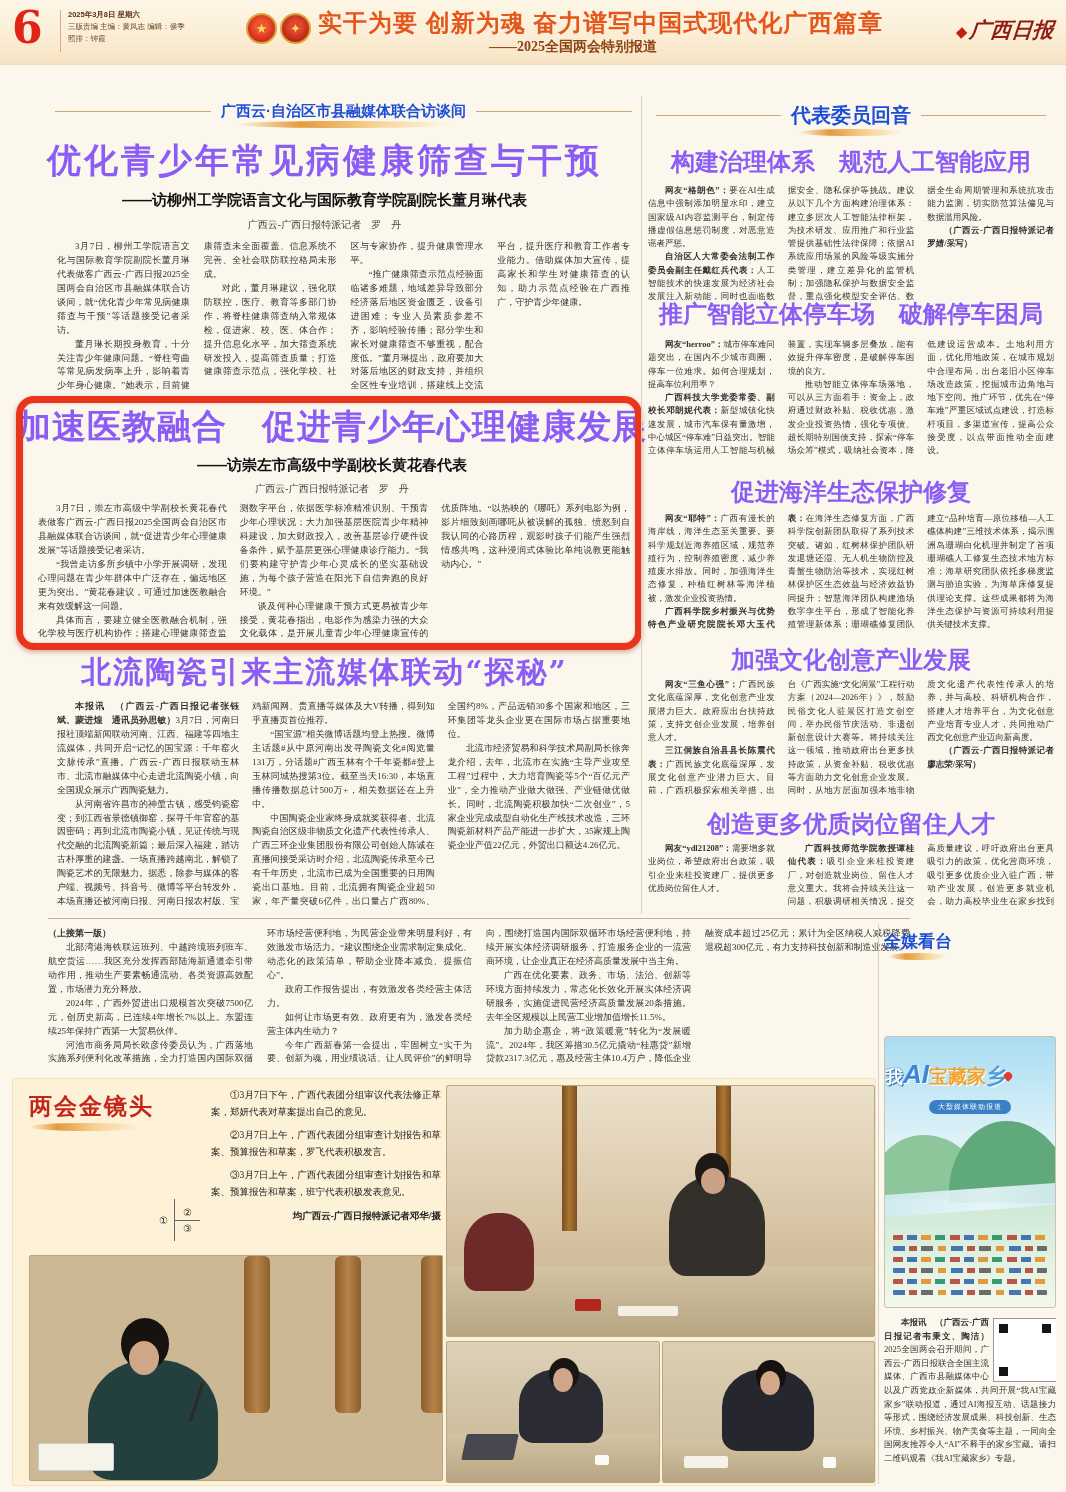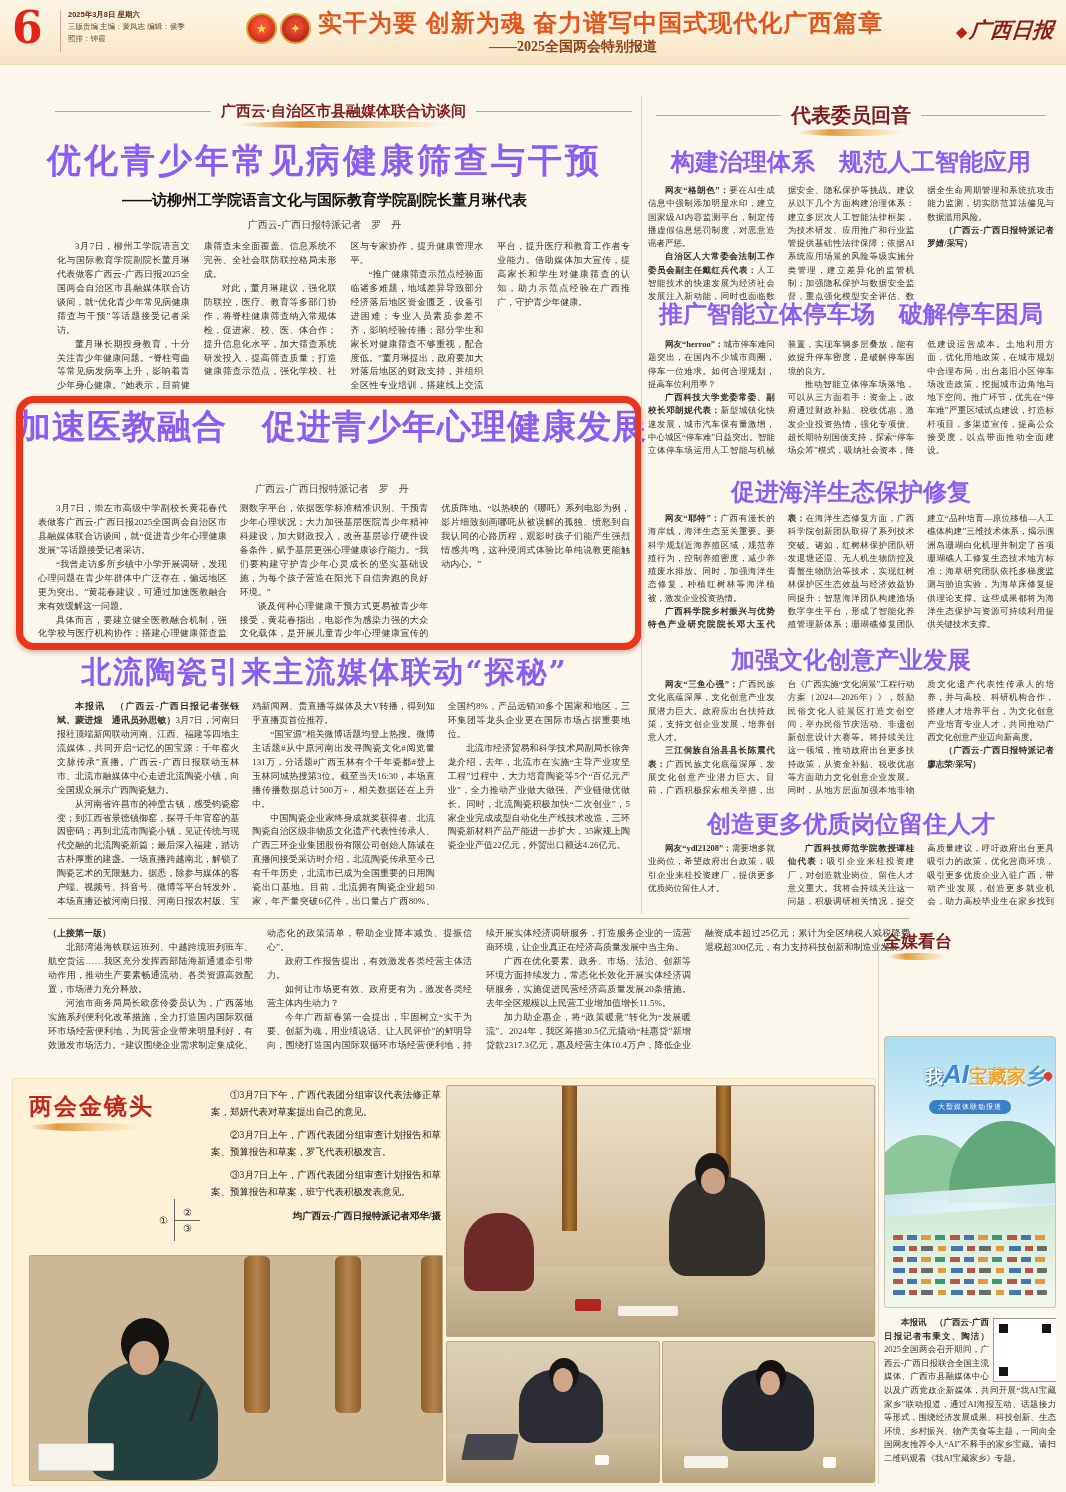--- a/index.html
+++ b/index.html
@@ -20,21 +20,21 @@
           font-weight:bold;font-size:24px;letter-spacing:1px;color:#e4561a;
           text-shadow:0 1px 0 #fff3;white-space:nowrap;}
   .slogan-sub{position:absolute;left:318px;top:38px;width:510px;text-align:center;
           font:bold 14px "Liberation Serif",serif;color:#8d4417;}
   .masthead{position:absolute;right:12px;top:16px;font:bold italic 21px "DejaVu Serif",serif;
           color:#8e1d12;transform:skewX(-5deg);}
   .masthead .dia{color:#c01f12;font-style:normal;font-size:15px;margin-right:2px;}
   
   .badge-wrap{position:absolute;display:flex;align-items:center;gap:10px;}
   .badge-wrap .ln{flex:1;height:1px;background:#c9a873;}
-  .badge-txt{position:relative;display:inline-block;color:#7f1d1d;font-weight:bold;white-space:nowrap;}
+  .badge-txt{position:relative;display:inline-block;color:#1d4ed8;font-weight:bold;white-space:nowrap;}
   .badge-txt::after{content:"";position:absolute;left:6%;right:6%;bottom:-7px;height:7px;border-radius:50%;
           background:linear-gradient(90deg,transparent,#e59a3c 30%,#f6d396 65%,transparent);}
   
   .abs{position:absolute;}
   .h-serif{font-family:"DejaVu Serif","Liberation Serif",serif;font-weight:bold;color:#8b5cf6;text-align:center;}
   .subhead{font-weight:bold;font-size:15px;color:#111;text-align:center;}
   .byline{font-size:10px;color:#444;text-align:center;}
   .cols{column-fill:auto;overflow:hidden;font-family:"Liberation Serif",serif;
         font-size:9px;line-height:1.55;color:#333;text-align:justify;}
   .cols p{margin:0;text-indent:2em;}
@@ -50,21 +50,21 @@
   .vrule{position:absolute;width:1px;background:#d9d0bd;}
   
   .strip{border-top:1px solid #bfb49c;padding-top:8px;margin-left:36px;}
   
   .mw-hl{font-family:"DejaVu Serif",serif;font-weight:bold;font-size:19px;color:#111;text-align:center;line-height:1.45;}
   .poster{position:absolute;overflow:hidden;border:1px solid #c9c2b0;border-radius:3px;
           background:linear-gradient(180deg,#a9ddf2 0%,#dff2f8 38%,#cfe9d6 62%,#f2f8ec 100%);}
   .hill{position:absolute;border-radius:55% 60% 0 0/100% 100% 0 0;}
   .river{position:absolute;left:-8px;right:-8px;height:22px;transform:rotate(-4deg);
          background:linear-gradient(90deg,#cfeaf3,#eaf7fb 60%,#d4ecf4);opacity:.9;}
-  .p-title{position:absolute;left:0;right:0;top:22px;text-align:right;white-space:nowrap;font-weight:bold;}
+  .p-title{position:absolute;left:0;right:0;top:22px;text-align:left;white-space:nowrap;font-weight:bold;}
   .p-title .t1{color:#fff;font-size:18px;text-shadow:0 0 2px #2e6fb5,1px 1px 0 #2e6fb5;}
   .p-title .t2{color:#3b86d8;font-size:26px;font-style:italic;text-shadow:1px 1px 0 #fff;}
   .p-title .t3{color:#f0a32a;font-size:19px;text-shadow:1px 1px 0 #fff;}
   .p-title .t4{color:#4e9bd8;font-size:21px;text-shadow:1px 1px 0 #fff;}
   .pin{display:inline-block;width:8px;height:8px;background:#e23b2a;border-radius:50% 50% 50% 0;
        transform:rotate(-45deg) translateY(-4px);}
   .p-sub{position:absolute;left:0;right:0;top:58px;text-align:center;}
   .p-sub span{display:inline-block;background:#3b7fc4;color:#fff;font-size:7px;padding:2px 9px;border-radius:9px;letter-spacing:1px;}
   .logo-zone{position:absolute;left:6px;right:6px;bottom:6px;}
   .logo-row{height:5px;margin:6px 2px;border-radius:1px;opacity:.85;
@@ -137,20 +137,21 @@
   <div class="abs byline" style="left:12px;top:218px;width:625px">广西云-广西日报特派记者　罗　丹</div>
   <div class="abs cols c4" style="left:57px;top:240px;width:573px;height:160px">
     <p>3月7日，柳州工学院语言文化与国际教育学院副院长董月琳代表做客广西云-广西日报2025全国两会自治区市县融媒体联合访谈间，就“优化青少年常见病健康筛查与干预”等话题接受记者采访。</p>
     <p>董月琳长期投身教育，十分关注青少年健康问题。“脊柱弯曲等常见病发病率上升，影响着青少年身心健康。”她表示，目前健康筛查未全面覆盖、信息系统不完善、全社会联防联控格局未形成。</p>
     <p>对此，董月琳建议，强化联防联控，医疗、教育等多部门协作，将脊柱健康筛查纳入常规体检，促进家、校、医、体合作；提升信息化水平，加大筛查系统研发投入，提高筛查质量；打造健康筛查示范点，强化学校、社区与专家协作，提升健康管理水平。</p>
     <p>“推广健康筛查示范点经验面临诸多难题，地域差异导致部分经济落后地区资金匮乏，设备引进困难；专业人员素质参差不齐，影响经验传播；部分学生和家长对健康筛查不够重视，配合度低。”董月琳提出，政府要加大对落后地区的财政支持，并组织全区性专业培训，搭建线上交流平台，提升医疗和教育工作者专业能力。借助媒体加大宣传，提高家长和学生对健康筛查的认知，助力示范点经验在广西推广，守护青少年健康。</p>
   </div>
 
   <div class="abs" style="left:12px;top:396px;width:640px;height:256px">
     <div class="abs h-serif" style="left:0;top:8px;width:640px;font-size:34px;letter-spacing:1px">加速医教融合　促进青少年心理健康发展</div>
+    <div class="abs subhead" style="left:0;top:60px;width:640px">——访崇左市高级中学副校长黄花春代表</div>
     <div class="abs byline" style="left:0;top:86px;width:640px">广西云-广西日报特派记者　罗　丹</div>
     <div class="abs cols c3" style="left:26px;top:106px;width:592px;height:144px">
       <p>3月7日，崇左市高级中学副校长黄花春代表做客广西云-广西日报2025全国两会自治区市县融媒体联合访谈间，就“促进青少年心理健康发展”等话题接受记者采访。</p>
       <p>“我曾走访多所乡镇中小学开展调研，发现心理问题在青少年群体中广泛存在，偏远地区更为突出。”黄花春建议，可通过加速医教融合来有效缓解这一问题。</p>
       <p>具体而言，要建立健全医教融合机制，强化学校与医疗机构协作；搭建心理健康筛查监测数字平台，依据医学标准精准识别、干预青少年心理状况；大力加强基层医院青少年精神科建设，加大财政投入，改善基层诊疗硬件设备条件，赋予基层更强心理健康诊疗能力。“我们要构建守护青少年心灵成长的坚实基础设施，为每个孩子营造在阳光下自信奔跑的良好环境。”</p>
       <p>谈及何种心理健康干预方式更易被青少年接受，黄花春指出，电影作为感染力强的大众文化载体，是开展儿童青少年心理健康宣传的优质阵地。“以热映的《哪吒》系列电影为例，影片细致刻画哪吒从被误解的孤独、愤怒到自我认同的心路历程，观影时孩子们能产生强烈情感共鸣，这种浸润式体验比单纯说教更能触动内心。”</p>
     </div>
     <div class="hl-box" style="left:4px;top:0;width:612px;height:240px"></div>
   </div>
 
@@ -203,20 +204,21 @@
   <div class="abs h-serif" style="left:648px;top:808px;width:406px;font-size:24px">创造更多优质岗位留住人才</div>
   <div class="abs cols c3 rbody" style="left:648px;top:842px;width:406px;height:70px">
     <p><b class="spk">网友“ydl21208”：</b><span>需要增多就业岗位，希望政府出台政策，吸引企业来桂投资建厂，提供更多优质岗位留住人才。</span></p>
     <p><b class="spk">广西科技师范学院教授谭桂仙代表：</b><span>吸引企业来桂投资建厂，对创造就业岗位、留住人才意义重大。我将会持续关注这一问题，积极调研相关情况，提交高质量建议，呼吁政府出台更具吸引力的政策，优化营商环境，吸引更多优质企业入驻广西，带动产业发展，创造更多就业机会，助力高校毕业生在家乡找到满意工作，实现人才与地方的共同发展。</span></p>
 
   </div>
 
   <div class="abs cols c4 strip" style="left:12px;top:918px;width:862px;height:148px;font-size:9px">
     <p class="noind"><b>（上接第一版）</b></p>
     <p>北部湾港海铁联运班列、中越跨境班列班车、航空货运……我区充分发挥西部陆海新通道牵引带动作用，推动生产要素畅通流动、各类资源高效配置，市场潜力充分释放。</p>
+    <p>2024年，广西外贸进出口规模首次突破7500亿元，创历史新高，已连续4年增长7%以上。东盟连续25年保持广西第一大贸易伙伴。</p>
     <p>河池市商务局局长欧彦伶委员认为，广西落地实施系列便利化改革措施，全力打造国内国际双循环市场经营便利地，为民营企业带来明显利好，有效激发市场活力。“建议围绕企业需求制定集成化、动态化的政策清单，帮助企业降本减负、提振信心”。</p>
     <p>政府工作报告提出，有效激发各类经营主体活力。</p>
     <p>如何让市场更有效、政府更有为，激发各类经营主体内生动力？</p>
     <p>今年广西新春第一会提出，牢固树立“实干为要、创新为魂，用业绩说话、让人民评价”的鲜明导向，围绕打造国内国际双循环市场经营便利地，持续开展实体经济调研服务，打造服务企业的一流营商环境，让企业真正在经济高质量发展中当主角。</p>
     <p>广西在优化要素、政务、市场、法治、创新等环境方面持续发力，常态化长效化开展实体经济调研服务，实施促进民营经济高质量发展20条措施。去年全区规模以上民营工业增加值增长11.5%。</p>
     <p>加力助企惠企，将“政策暖意”转化为“发展暖流”。2024年，我区筹措30.5亿元撬动“桂惠贷”新增贷款2317.3亿元，惠及经营主体10.4万户，降低企业融资成本超过25亿元；累计为全区纳税人减税降费退税超300亿元，有力支持科技创新和制造业发展。</p>
   </div>
 
   <div class="vrule" style="left:878px;top:924px;height:560px"></div>
 

